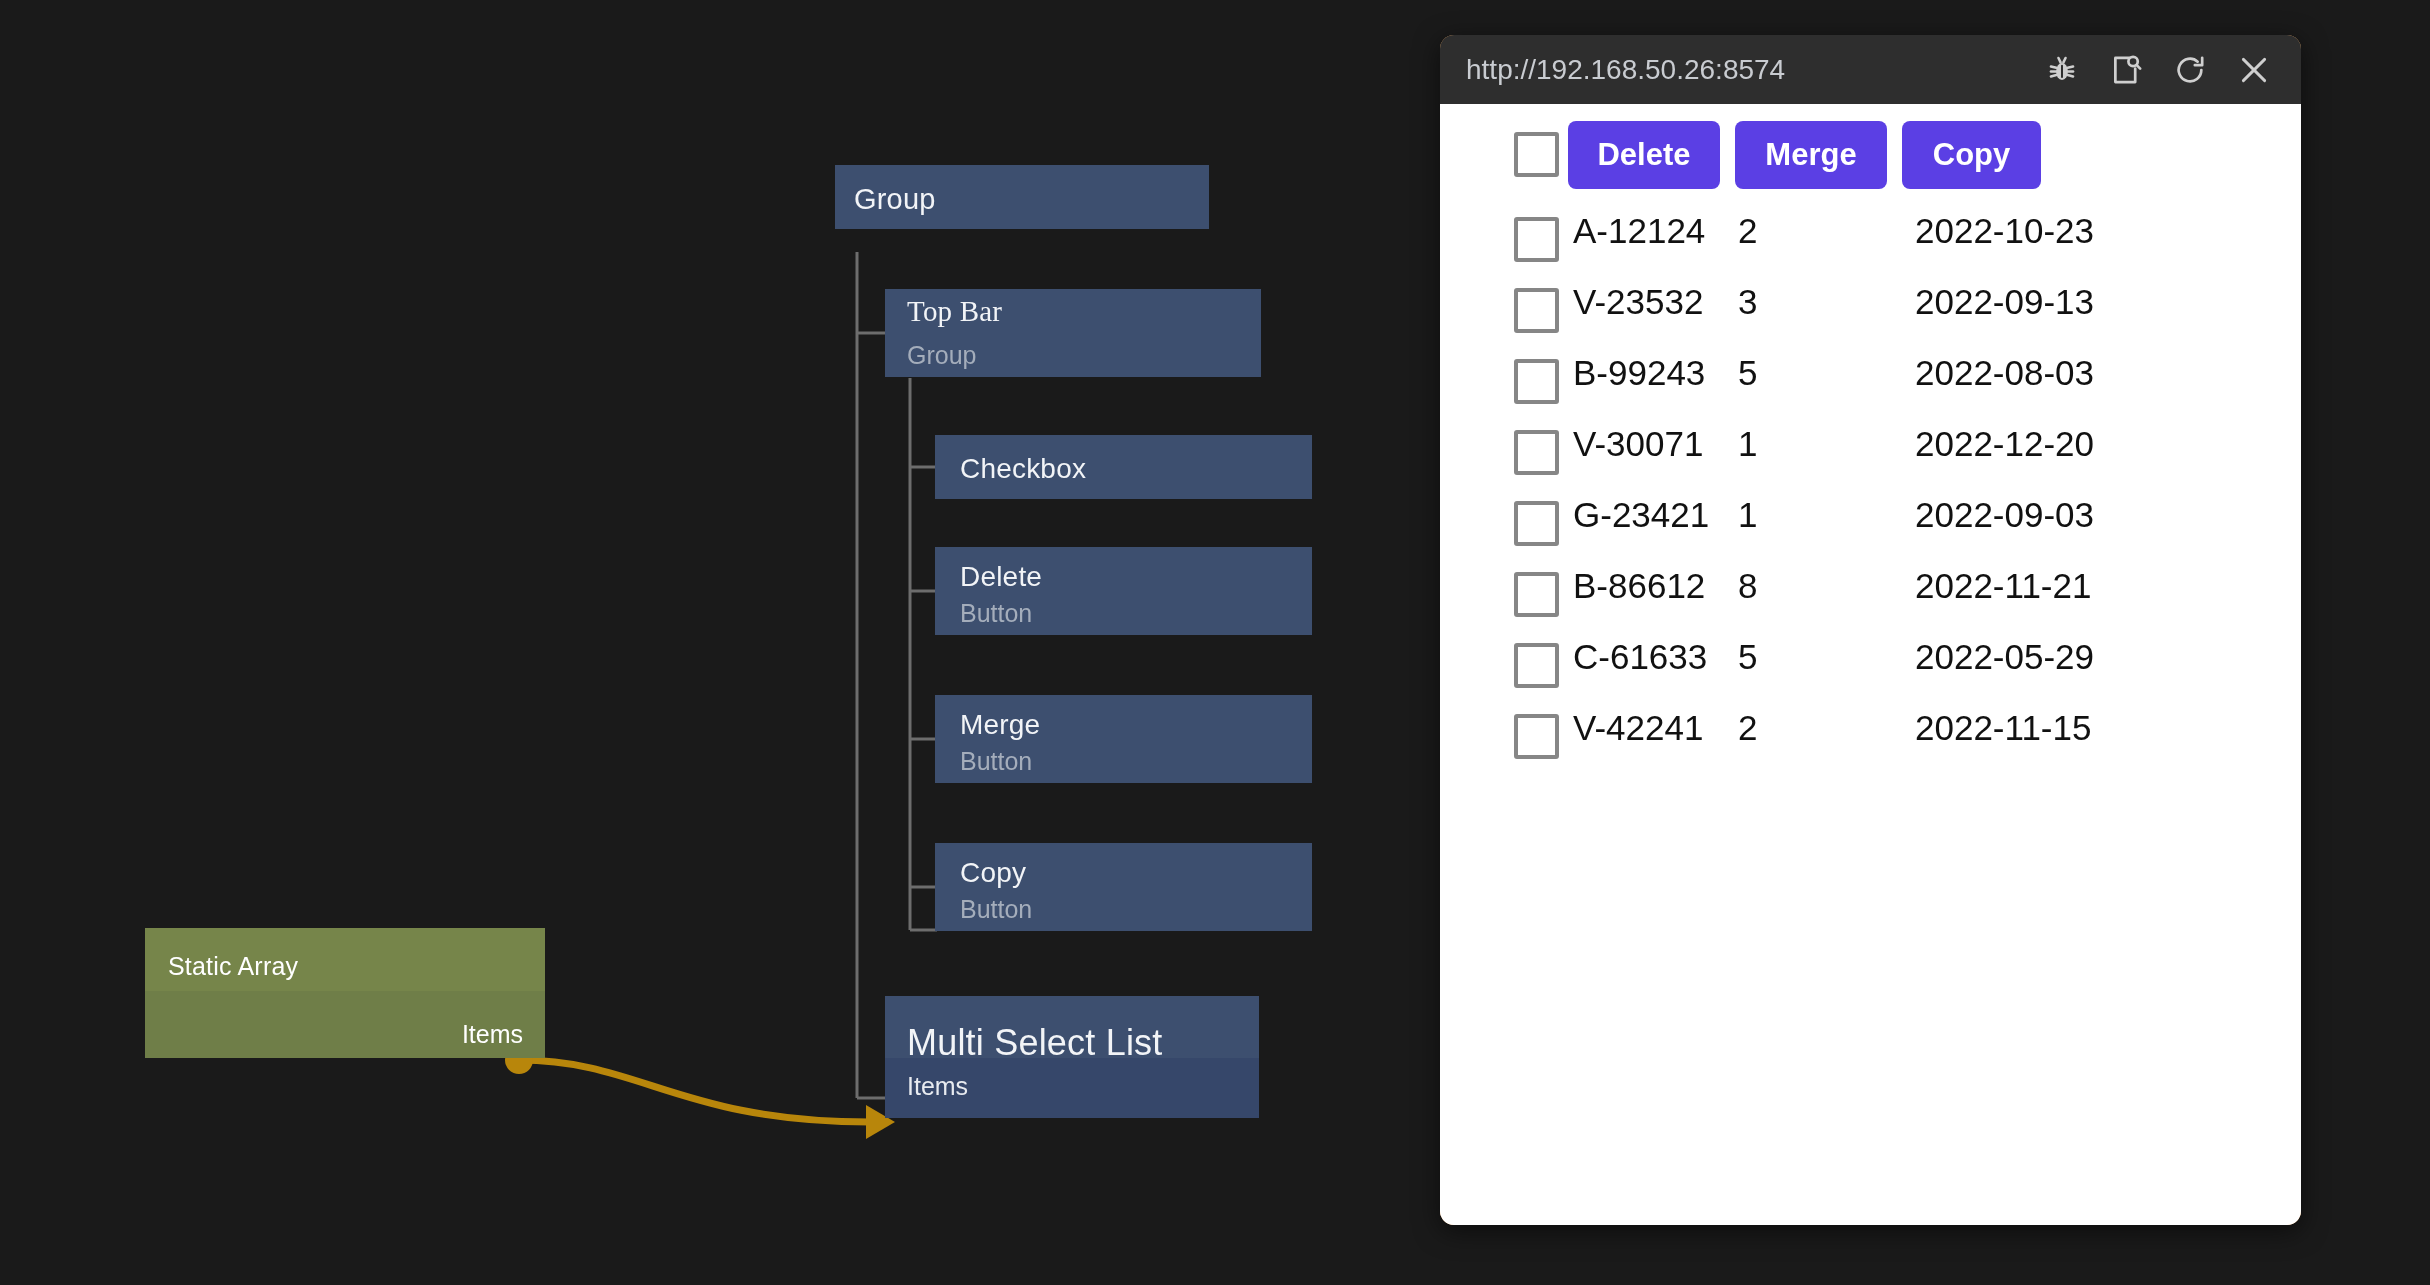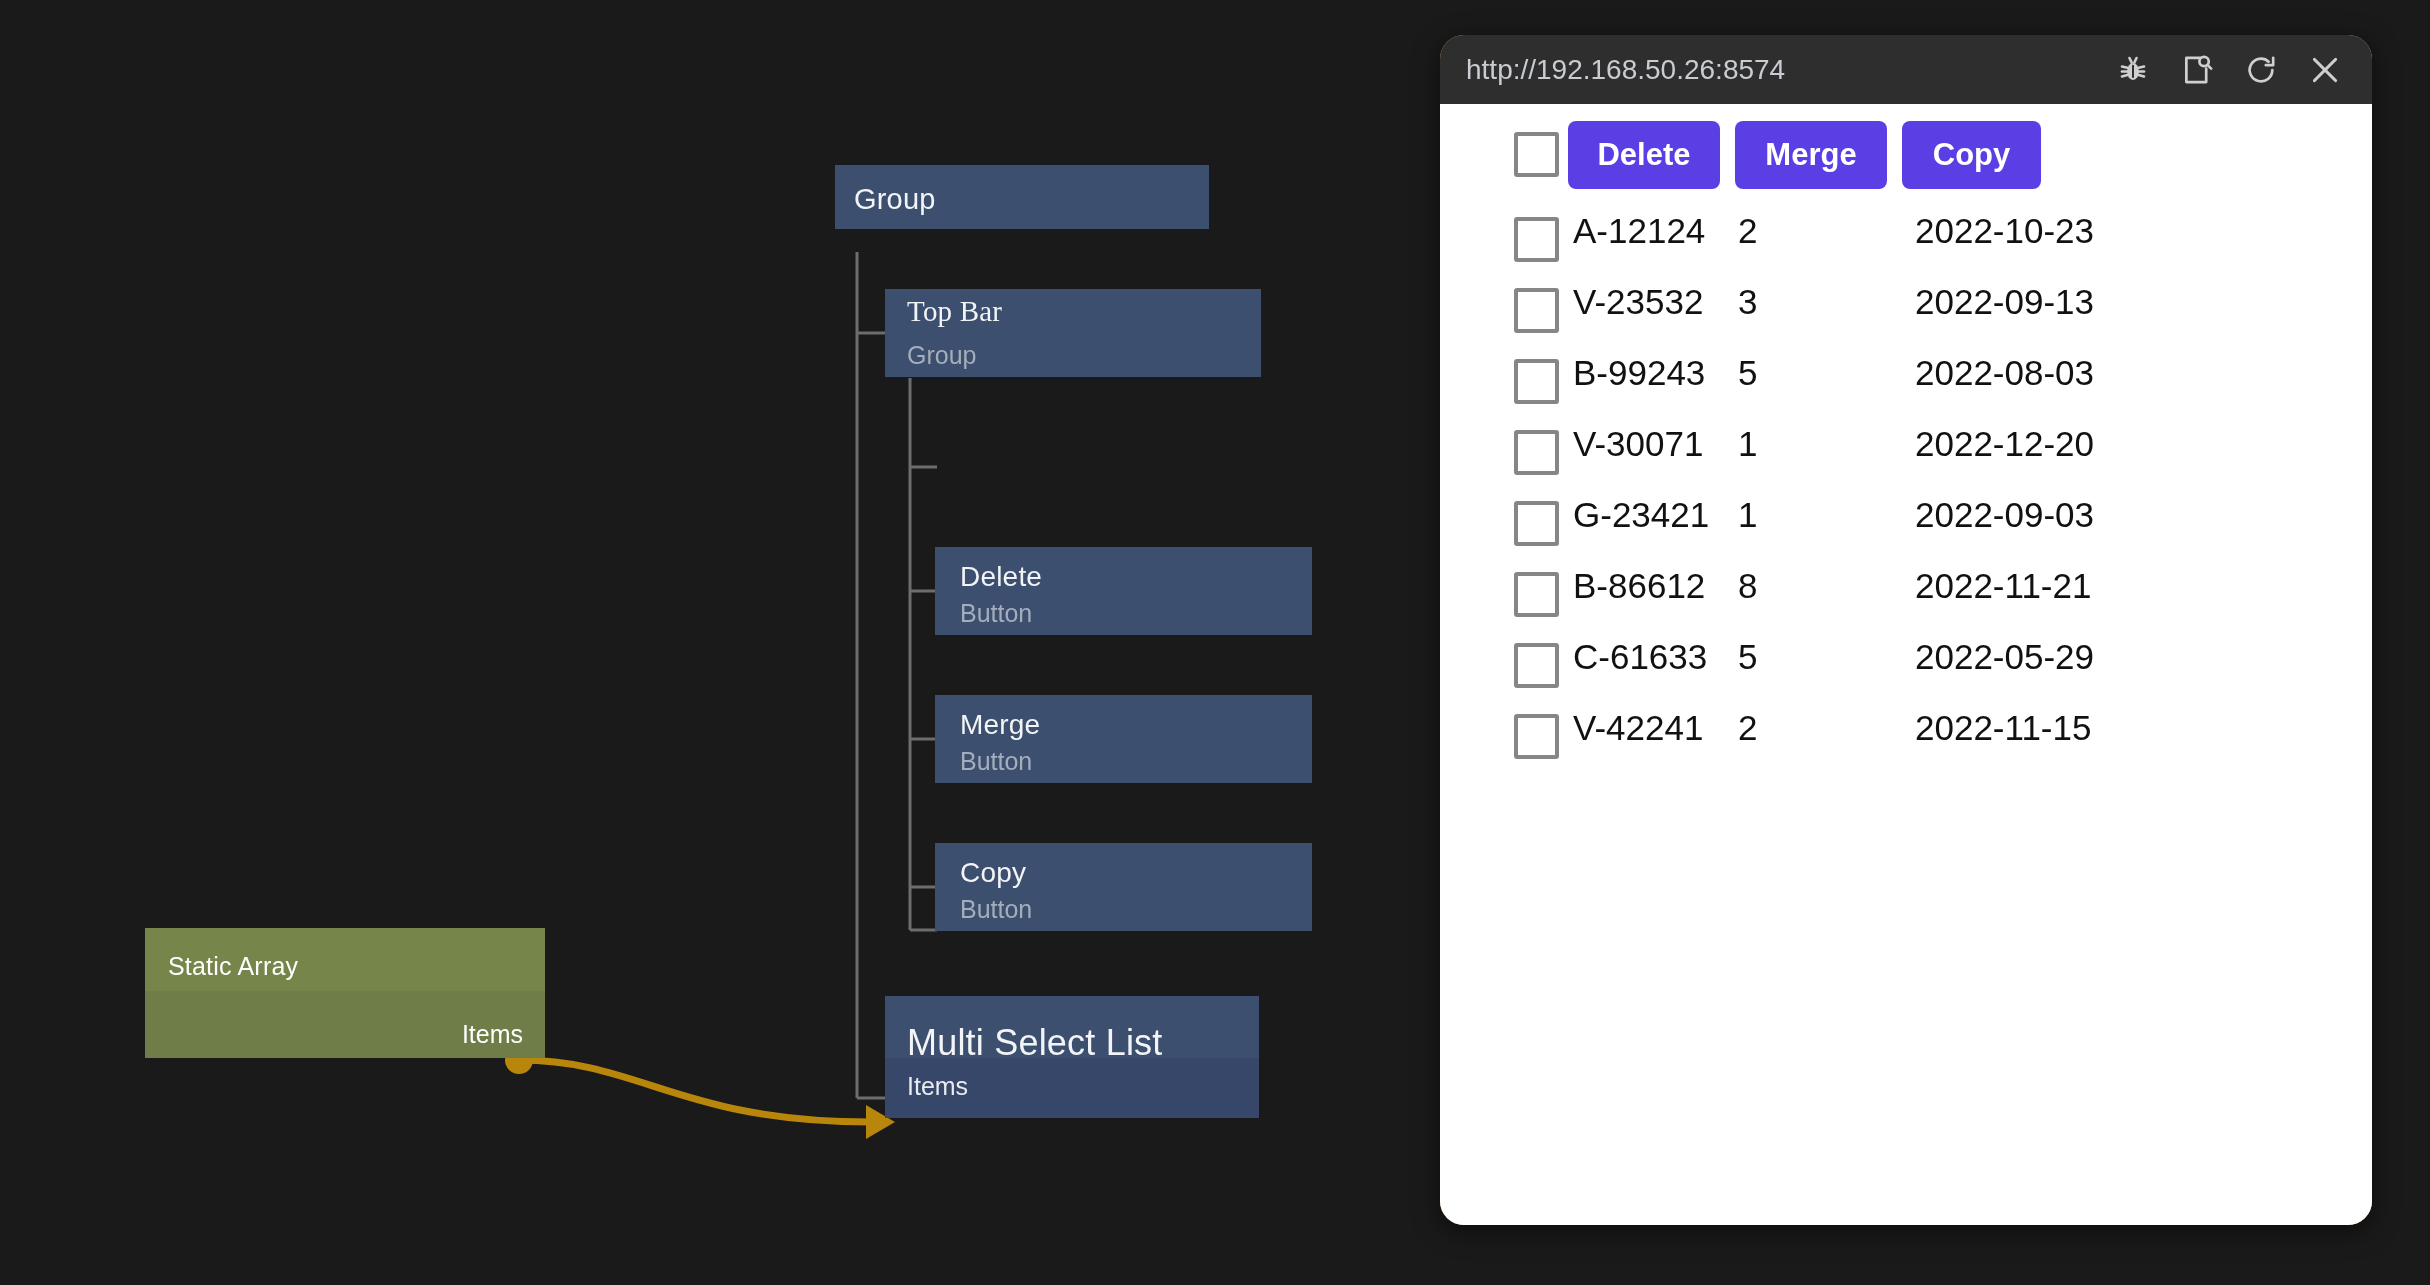--- a/index.html
+++ b/index.html
@@ -48,22 +48,22 @@
   .n-msl .portlabel{position:absolute;left:22px;top:76px;font-size:25px;color:#e8ebf0;}
 
   
   .n-static{left:145px;top:928px;width:400px;height:130px;background:#76854a;}
   .n-static .title{position:absolute;left:23px;top:24px;font-size:25px;color:#ffffff;}
   .n-static .portband{position:absolute;left:0;top:63px;width:100%;height:67px;background:#6f7e48;}
   .n-static .portlabel{position:absolute;right:22px;top:92px;font-size:25px;color:#ffffff;}
 
   
   .panel{
-    position:absolute;left:1440px;top:35px;width:932px;height:1190px;
-    border-radius:24px;overflow:hidden;background:#fdba74;
+    position:absolute;left:1440px;top:35px;width:861px;height:1190px;
+    border-radius:14px;overflow:hidden;background:#fdba74;
     box-shadow:0 6px 26px rgba(0,0,0,.55);
   }
   .titlebar{
     position:absolute;left:0;top:0;width:100%;height:69px;background:#2e2e2e;
     display:flex;align-items:center;
   }
   .url{color:#c9ccd1;font-size:28px;margin-left:26px;flex:1;white-space:nowrap;}
   .tb-icons{display:flex;align-items:center;gap:30px;margin-right:30px;}
   .tb-icons svg{display:block;}
 
@@ -119,20 +119,23 @@
 
   <div class="node node-blue n-group">
     <div class="title">Group</div>
   </div>
 
   <div class="node node-blue n-topbar">
     <div class="title">Top Bar</div>
     <div class="subtitle">Group</div>
   </div>
 
+  <div class="node node-blue n-leaf n-checkbox">
+    <div class="title">Checkbox</div>
+  </div>
 
   <div class="node node-blue n-leaf2 n-delete">
     <div class="title">Delete</div>
     <div class="subtitle">Button</div>
   </div>
 
   <div class="node node-blue n-leaf2 n-merge">
     <div class="title">Merge</div>
     <div class="subtitle">Button</div>
   </div>

